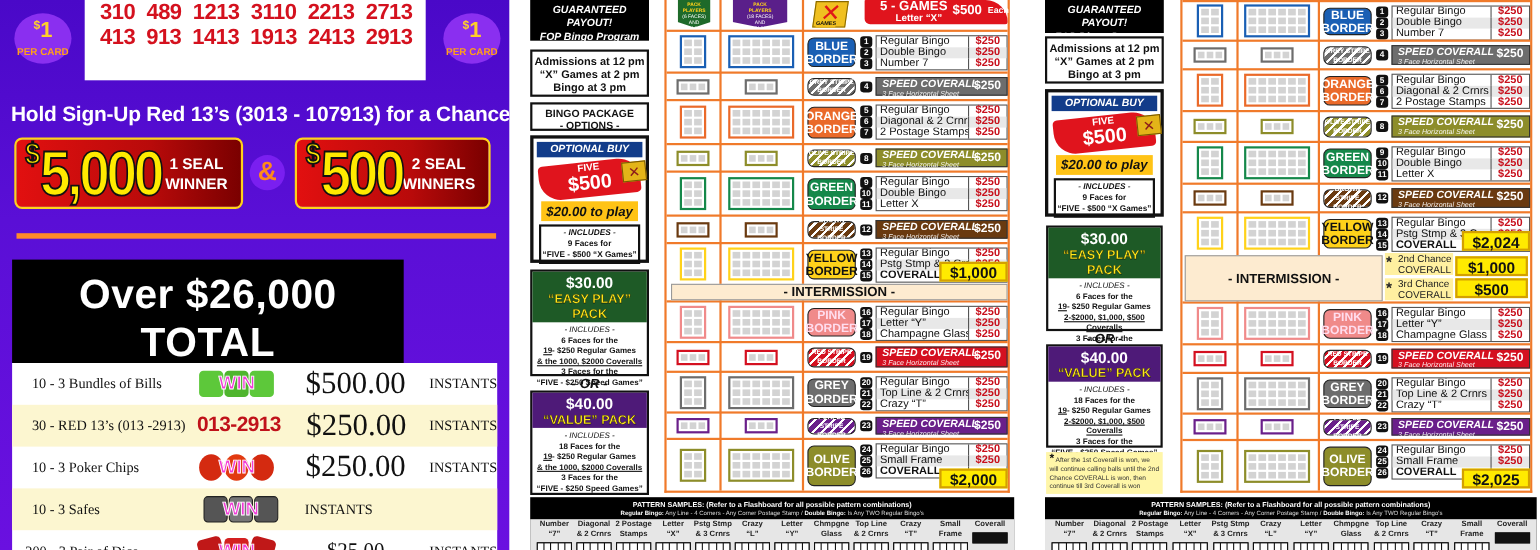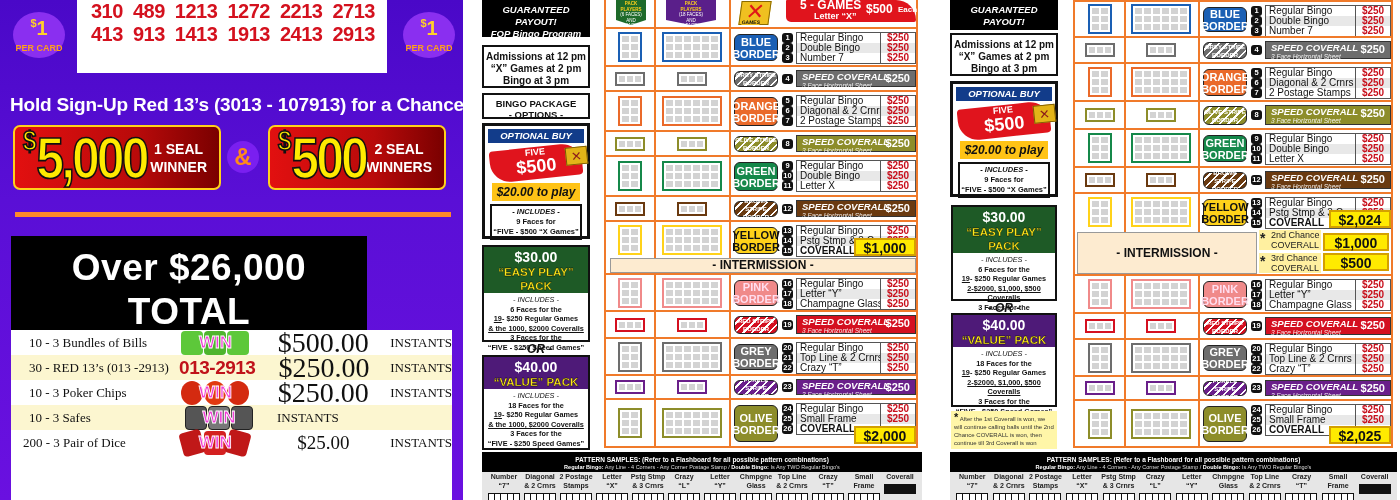--- a/index.html
+++ b/index.html
@@ -19,21 +19,21 @@
 .prize{height:65px;border:2px solid #ffd21a;border-radius:7px;background:linear-gradient(90deg,#e21010,#b80a0a 60%,#7a0000);display:flex;align-items:center}
 .prize .amt{color:#ffea00;font-family:"Liberation Sans",sans-serif;font-weight:bold;font-size:50px;letter-spacing:-3px;-webkit-text-stroke:1.5px #111;transform:scaleY(1.15);padding-left:8px}
 .prize .amt sup{font-size:24px;vertical-align:top;letter-spacing:0}
 .prize .lbl{color:#fff;font-weight:bold;font-size:14px;text-align:center;line-height:18px;margin-left:auto;margin-right:12px}
 #left .amp{left:227px;top:141px;width:32px;height:32px;border-radius:50%;background:#7a1ff0;color:#ff8a1a;font-weight:bold;font-size:24px;text-align:center;line-height:32px}
 #left .orangebar{left:15px;top:212px;width:436px;height:5px;background:#ff8a2a}
 #left .blackbox{left:11px;top:236px;width:356px;height:94px;background:#000;text-align:center;color:#fff;font-weight:bold}
 #left .blackbox .l1{font-size:37px;line-height:44px;margin-top:10px;letter-spacing:.5px}
 #left .blackbox .l2{font-size:25px;line-height:30px;letter-spacing:1px}
 #left .ptable{left:11px;top:330px;width:441px;height:170px;background:#fff}
-.prow{height:25px;display:flex;align-items:center;font-family:"Liberation Serif",serif}
+.prow{height:38px;display:flex;align-items:center;font-family:"Liberation Serif",serif}
 .prow.alt{background:#fcf6d0}
 .prow .desc{width:158px;padding-left:18px;font-size:13px;color:#111;white-space:nowrap}
 .prow .icon{width:100px;display:flex;justify-content:center;align-items:center}
 .prow .amt{width:120px;text-align:center;font-size:28px;color:#111}
 .prow .amt.small{font-size:19px}
 .prow .inst{font-size:13px;color:#111;padding-left:8px}
 .winicon{display:flex;gap:1px;align-items:center;position:relative;height:28px}
 .winicon .blk{width:22px;height:24px;border-radius:4px}
 .winicon .w{position:absolute;left:0;right:0;top:4px;text-align:center;color:#f23ad8;font-weight:bold;font-size:17px;-webkit-text-stroke:.8px #fff;font-family:"Liberation Sans",sans-serif}
 .redcode{color:#c0121a;font-weight:bold;font-size:19px;font-family:"Liberation Sans",sans-serif;letter-spacing:-.5px}
@@ -108,21 +108,21 @@
 </style>
 </head>
 <body>
 
 <div id="left" class="abs">
   <div class="abs numbox">
     <div class="numrow">
       <span>310</span>
         <span>489</span>
         <span>1213</span>
-        <span>1272</span>
+        <span>3110</span>
         <span>2213</span>
         <span>2713</span>
     </div>
     <div class="numrow">
       <span>413</span>
         <span>913</span>
         <span>1413</span>
         <span>1913</span>
         <span>2413</span>
         <span>2913</span>

